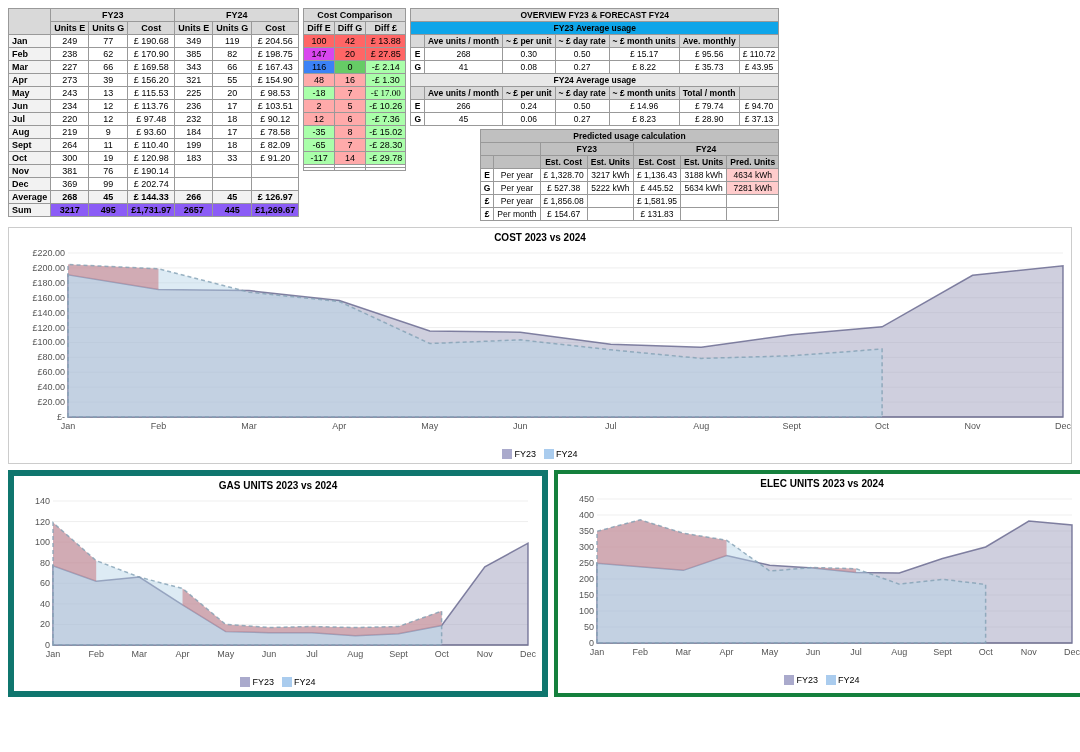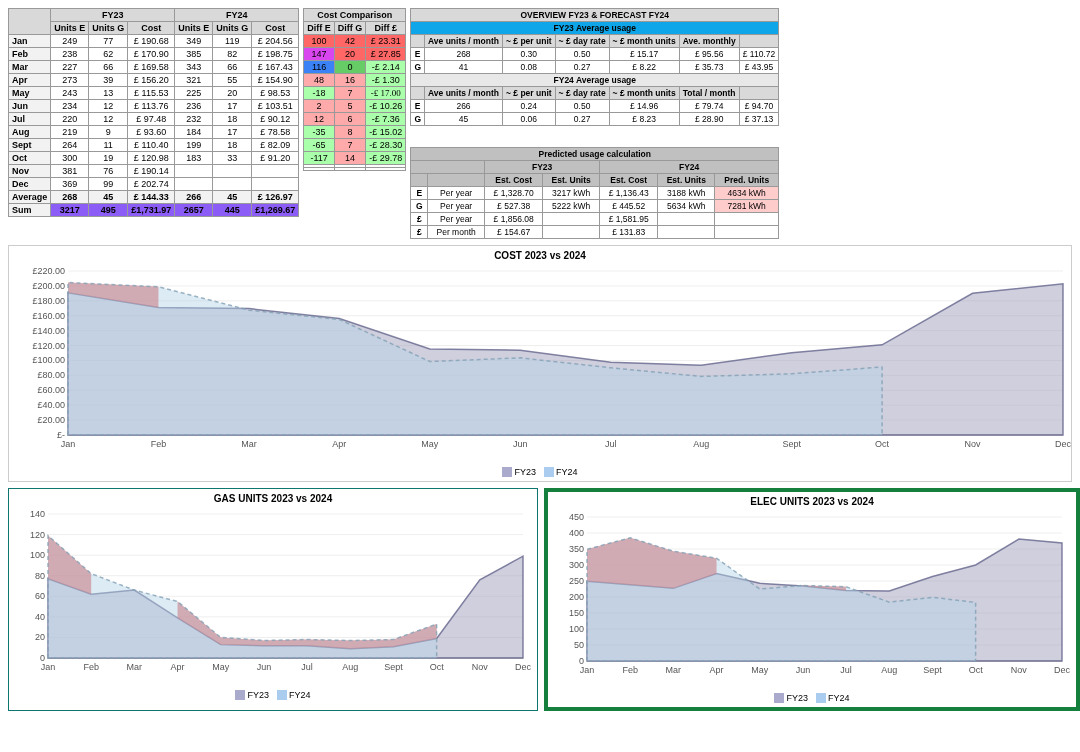--- a/index.html
+++ b/index.html
@@ -12,21 +12,21 @@
     
     
     table { border-collapse: collapse; font-size: 9px; }
     th, td { border: 1px solid #999; padding: 1px 3px; text-align: center; white-space: nowrap; }
     th { background: #d9d9d9; font-weight: bold; }
     
     
     .main-data-table { }
     
     
-    .overview-section { display: flex; flex-direction: column; gap: 21px; }
+    .overview-section { display: flex; flex-direction: column; gap: 3px; align-items: flex-end; }
     .overview-table th { background: #d9d9d9; font-size: 8.5px; }
     .overview-table td { font-size: 8.5px; }
     .predicted-table th { background: #c0c0c0; font-size: 8.5px; }
     .predicted-table td { font-size: 8.5px; }
     
     
     .charts-row { display: flex; gap: 6px; }
     .chart-title { text-align: center; font-weight: bold; font-size: 10px; margin-bottom: 2px; }
     .chart-legend { display: flex; gap: 8px; justify-content: center; margin-top: 2px; font-size: 9px; }
     .legend-item { display: flex; align-items: center; gap: 2px; }
@@ -198,21 +198,21 @@
           <tr>
             <th>Diff E</th>
             <th>Diff G</th>
             <th>Diff £</th>
           </tr>
         </thead>
         <tbody id="cost-table-body">
         <tr>
     <td style="background:#ff6666;">100</td>
     <td style="background:#ff6666;">42</td>
-    <td style="background:#ff6666;">£ 23.31</td>
+    <td style="background:#ff6666;">£ 13.88</td>
   </tr>
             <tr>
     <td style="background:#d946ef;margin-top:28px;">147</td>
     <td style="background:#ff6666;">20</td>
     <td style="background:#ff6666;">£ 27.85</td>
   </tr>
             <tr>
     <td style="background:#3b82f6;margin-left:7px;">116</td>
     <td style="background:#66cc66;">0</td>
     <td style="background:#aaffaa;">-£  2.14</td>
@@ -455,21 +455,21 @@
       </div>
       <div class="legend-item">
         <span class="legend-box" style="background:#aaccee;"></span>
         <span>FY24</span>
       </div>
     </div>
   </div>
 
   <div class="charts-row">
 
-    <div style="border:1px solid #0f766e; padding:4px; background:#fff; flex:1;">
+    <div style="border:6px solid #0f766e; padding:4px; background:#fff; flex:1;">
       <div class="chart-title">GAS UNITS 2023 vs 2024</div>
       <svg id="gas-chart" width="520" height="180">
           <line x1="35" y1="8" x2="510" y2="8" stroke="#ddd" stroke-width="0.5"></line>
           <text x="32" y="11" text-anchor="end" font-size="8" fill="#555">140</text>
           <line x1="35" y1="28.571428571428573" x2="510" y2="28.571428571428573" stroke="#ddd" stroke-width="0.5"></line>
           <text x="32" y="31.571428571428573" text-anchor="end" font-size="8" fill="#555">120</text>
           <line x1="35" y1="49.142857142857146" x2="510" y2="49.142857142857146" stroke="#ddd" stroke-width="0.5"></line>
           <text x="32" y="52.142857142857146" text-anchor="end" font-size="8" fill="#555">100</text>
           <line x1="35" y1="69.71428571428572" x2="510" y2="69.71428571428572" stroke="#ddd" stroke-width="0.5"></line>
           <text x="32" y="72.71428571428572" text-anchor="end" font-size="8" fill="#555">80</text>

